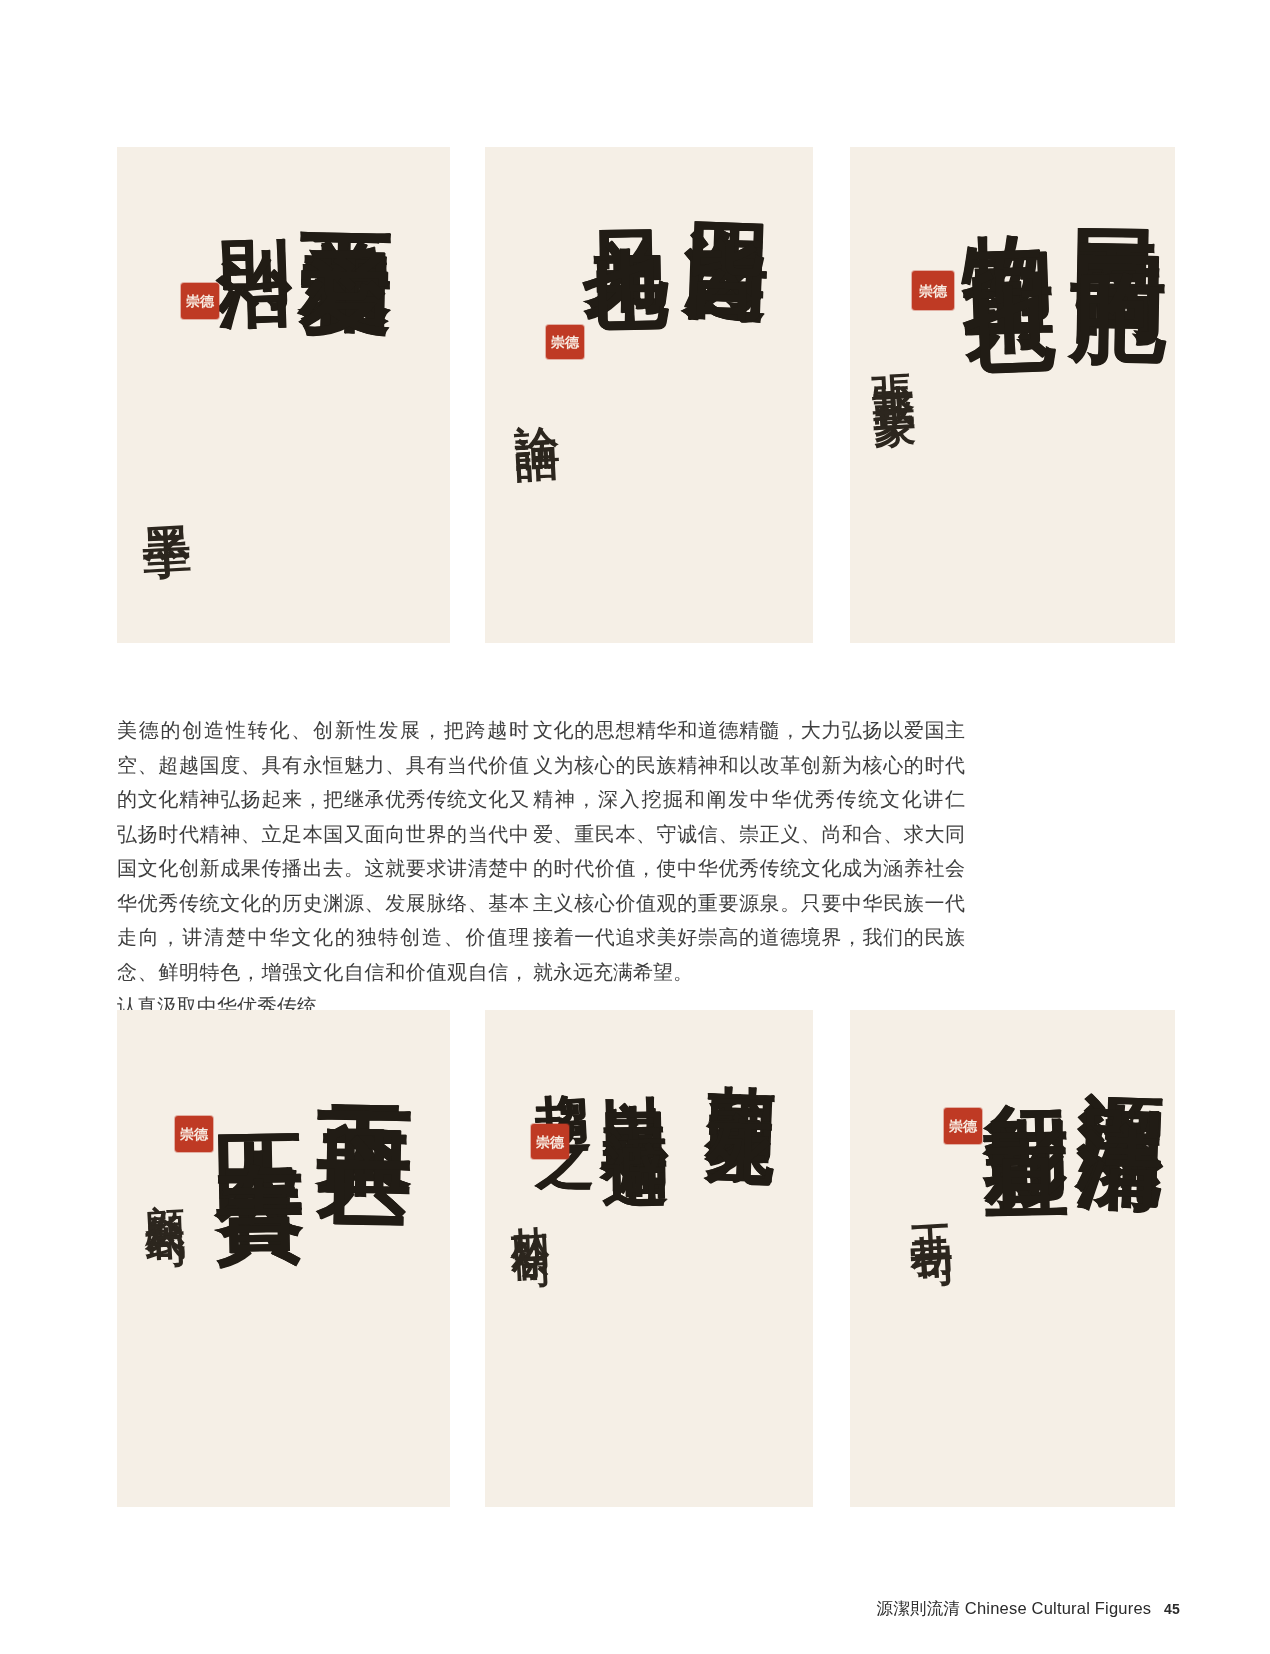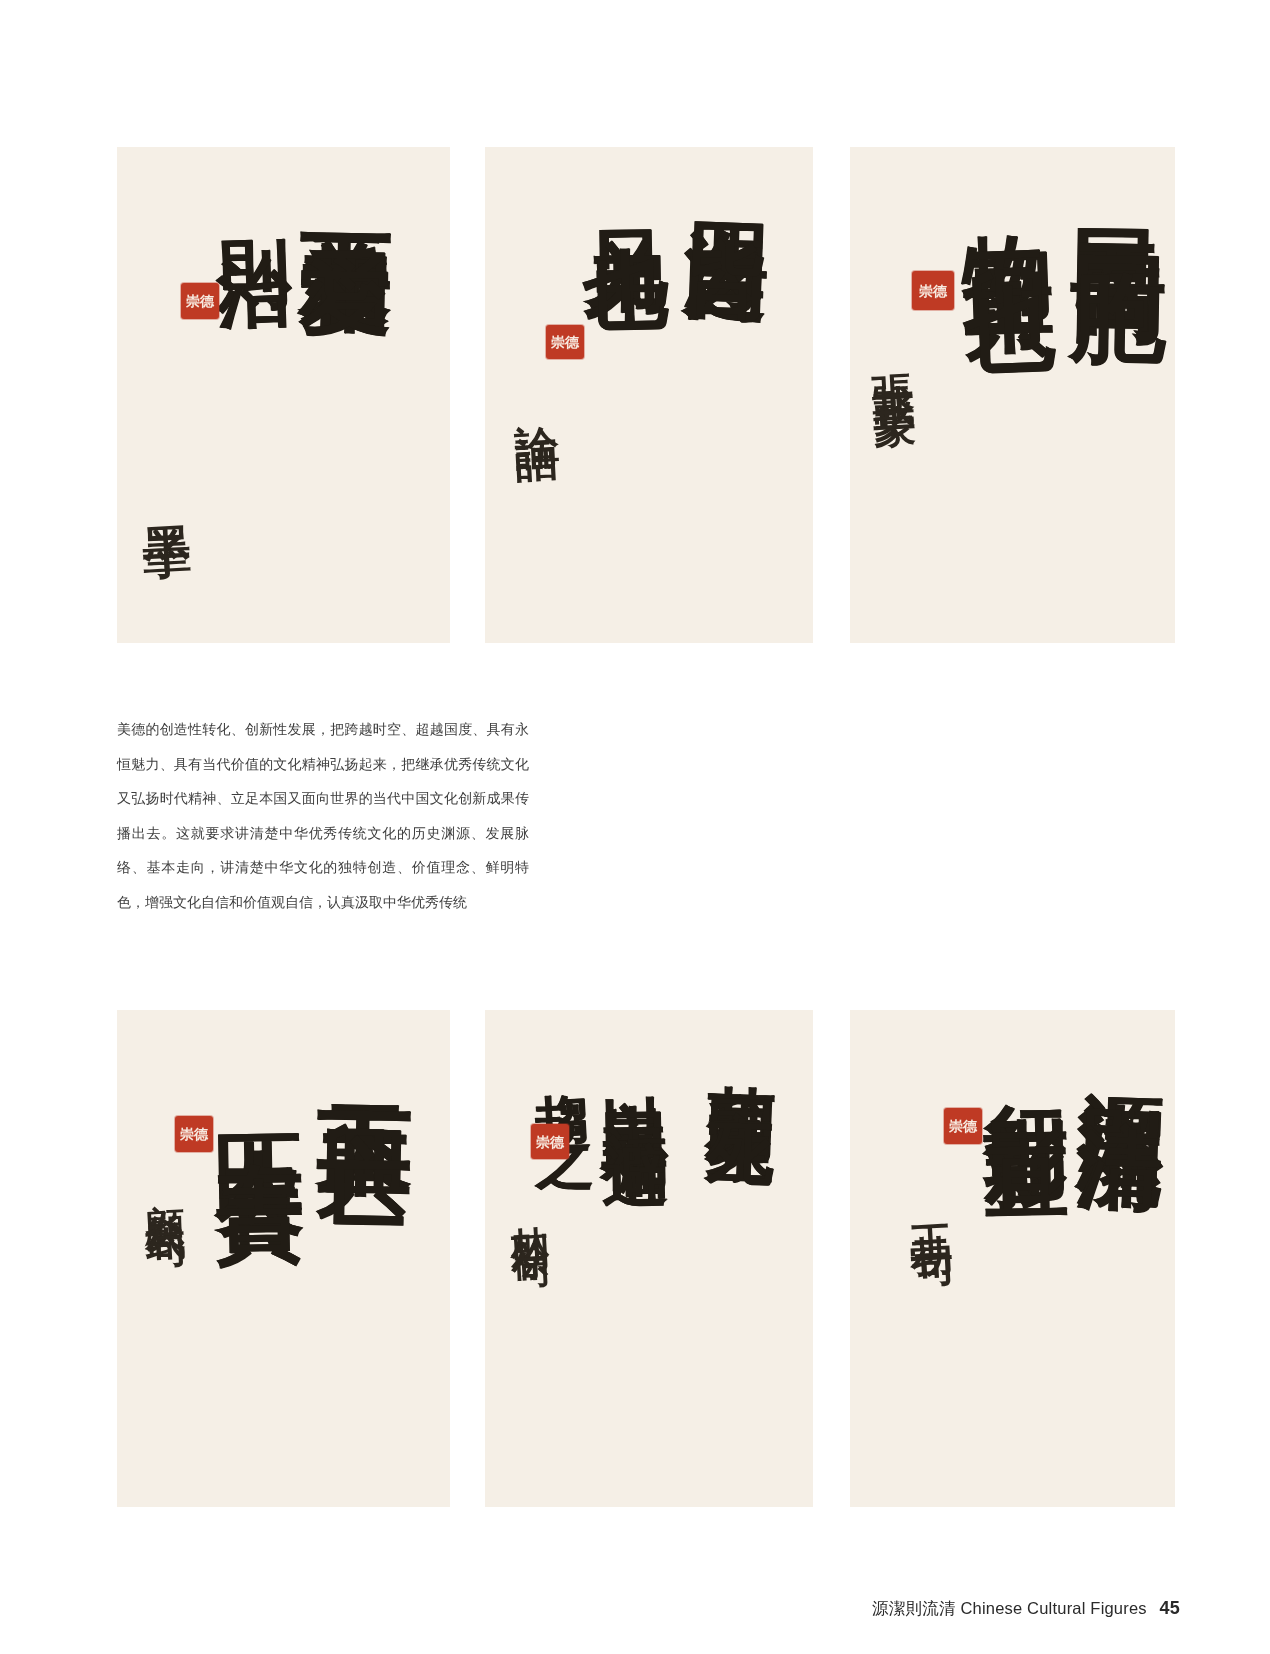--- a/index.html
+++ b/index.html
@@ -40,34 +40,34 @@
     display:flex;align-items:center;justify-content:center;
     font-size:14px;font-weight:700;line-height:1;
     border-radius:3px;letter-spacing:0;
     box-shadow:0 0 0 1px rgba(191,58,36,.35);
     font-family:"DejaVu Serif","Liberation Serif",serif;
   }
 
   
   .article-col{
     position:absolute;top:713px;
-    font-size:14px;line-height:34.5px;color:#3e3e3e;
+    font-size:20px;line-height:34.5px;color:#3e3e3e;
     text-align:justify;text-justify:inter-character;
     font-family:"Liberation Serif","DejaVu Serif",serif;
   }
   .article-left{left:117px;width:412px;}
   .article-right{left:533px;width:432px;}
 
   
   .footer{
     position:absolute;top:1598px;right:90px;
     font-size:16.5px;color:#2a2a2a;letter-spacing:.2px;
     font-family:"Liberation Sans","DejaVu Sans",sans-serif;
   }
-  .footer .pgnum{font-weight:700;margin-left:8px;font-size:18px;}
+  .footer .pgnum{font-weight:700;margin-left:8px;font-size:14px;}
 </style>
 </head>
 <body>
 
 <div class="page">
 
   <div class="panel p-tl">
     <div class="cal-col" style="left:186px;top:14px;font-size:92px;letter-spacing:2px;transform:rotate(1deg);">天下兼相愛</div>
     <div class="cal-col" style="left:98px;top:34px;font-size:74px;letter-spacing:14px;transform:rotate(-2deg);">則治</div>
     <div class="seal" style="left:64px;top:136px;width:38px;height:36px;">崇德</div>
@@ -82,20 +82,21 @@
   </div>
 
   <div class="panel p-tr">
     <div class="cal-col" style="left:224px;top:6px;font-size:96px;letter-spacing:14px;transform:rotate(1deg);">民吾同胞</div>
     <div class="cal-col" style="left:112px;top:16px;font-size:90px;letter-spacing:16px;transform:rotate(-2deg);">物吾與也</div>
     <div class="seal" style="left:62px;top:124px;width:42px;height:39px;">崇德</div>
     <div class="signature" style="left:20px;top:194px;font-size:42px;letter-spacing:10px;">張載正蒙</div>
   </div>
 
   <div class="article-col article-left">美德的创造性转化、创新性发展，把跨越时空、超越国度、具有永恒魅力、具有当代价值的文化精神弘扬起来，把继承优秀传统文化又弘扬时代精神、立足本国又面向世界的当代中国文化创新成果传播出去。这就要求讲清楚中华优秀传统文化的历史渊源、发展脉络、基本走向，讲清楚中华文化的独特创造、价值理念、鲜明特色，增强文化自信和价值观自信，认真汲取中华优秀传统</div>
+  <div class="article-col article-right">文化的思想精华和道德精髓，大力弘扬以爱国主义为核心的民族精神和以改革创新为核心的时代精神，深入挖掘和阐发中华优秀传统文化讲仁爱、重民本、守诚信、崇正义、尚和合、求大同的时代价值，使中华优秀传统文化成为涵养社会主义核心价值观的重要源泉。只要中华民族一代接着一代追求美好崇高的道德境界，我们的民族就永远充满希望。</div>
 
   <div class="panel p-bl">
     <div class="cal-col" style="left:204px;top:20px;font-size:95px;letter-spacing:8px;transform:rotate(1deg);">天下興亡</div>
     <div class="cal-col" style="left:98px;top:54px;font-size:88px;letter-spacing:14px;transform:rotate(-1deg);">匹夫有責</div>
     <div class="seal" style="left:58px;top:106px;width:38px;height:36px;">崇德</div>
     <div class="signature" style="left:26px;top:162px;font-size:40px;letter-spacing:8px;">顧炎武句</div>
   </div>
 
   <div class="panel p-bm">
     <div class="cal-col" style="left:226px;top:20px;font-size:68px;letter-spacing:8px;transform:rotate(2deg);">苟利國家生死</div>

